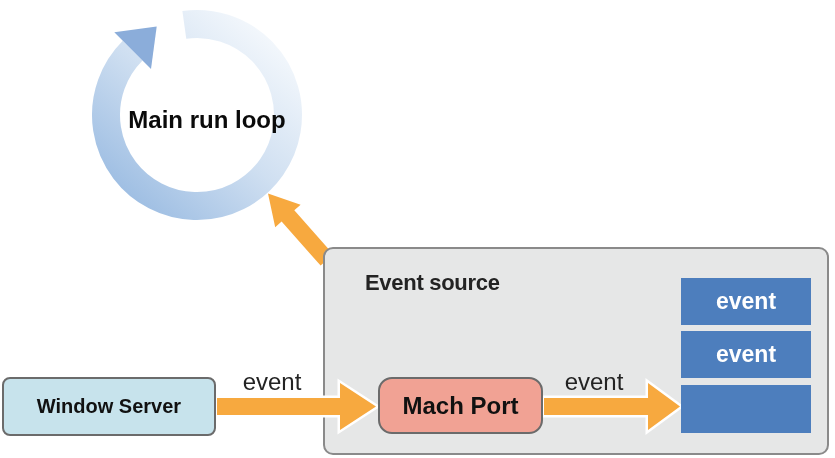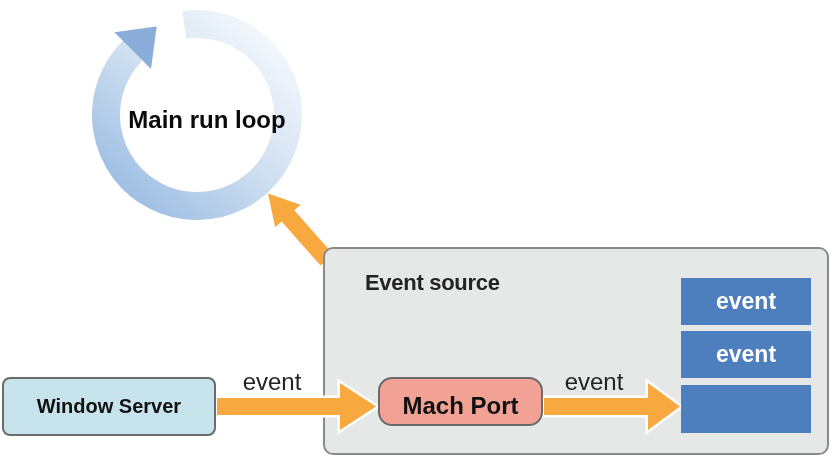--- a/index.html
+++ b/index.html
@@ -22,21 +22,21 @@
   }
 
   .node { position:absolute; z-index:4; box-sizing:border-box; text-align:center;
           font-weight:bold; color:#111; }
   .window-server {
     left:2px; top:377px; width:214px; height:59px;
     background:#c7e3ec; border:2px solid #6b6b6b; border-radius:8px;
     font-size:20px; line-height:55px;
   }
   .mach-port {
-    left:378px; top:377px; width:165px; height:49px;
+    left:378px; top:377px; width:165px; height:57px;
     background:#f1a294; border:2px solid #6b6b6b; border-radius:14px;
     font-size:24px; line-height:53px;
   }
 
   .queue-item {
     position:absolute; z-index:4; left:681px; width:130px;
     background:#4d7ebd; color:#ffffff; font-weight:bold; font-size:23px;
     text-align:center;
   }
   .q0 { top:278px; height:47px; line-height:47px; }

